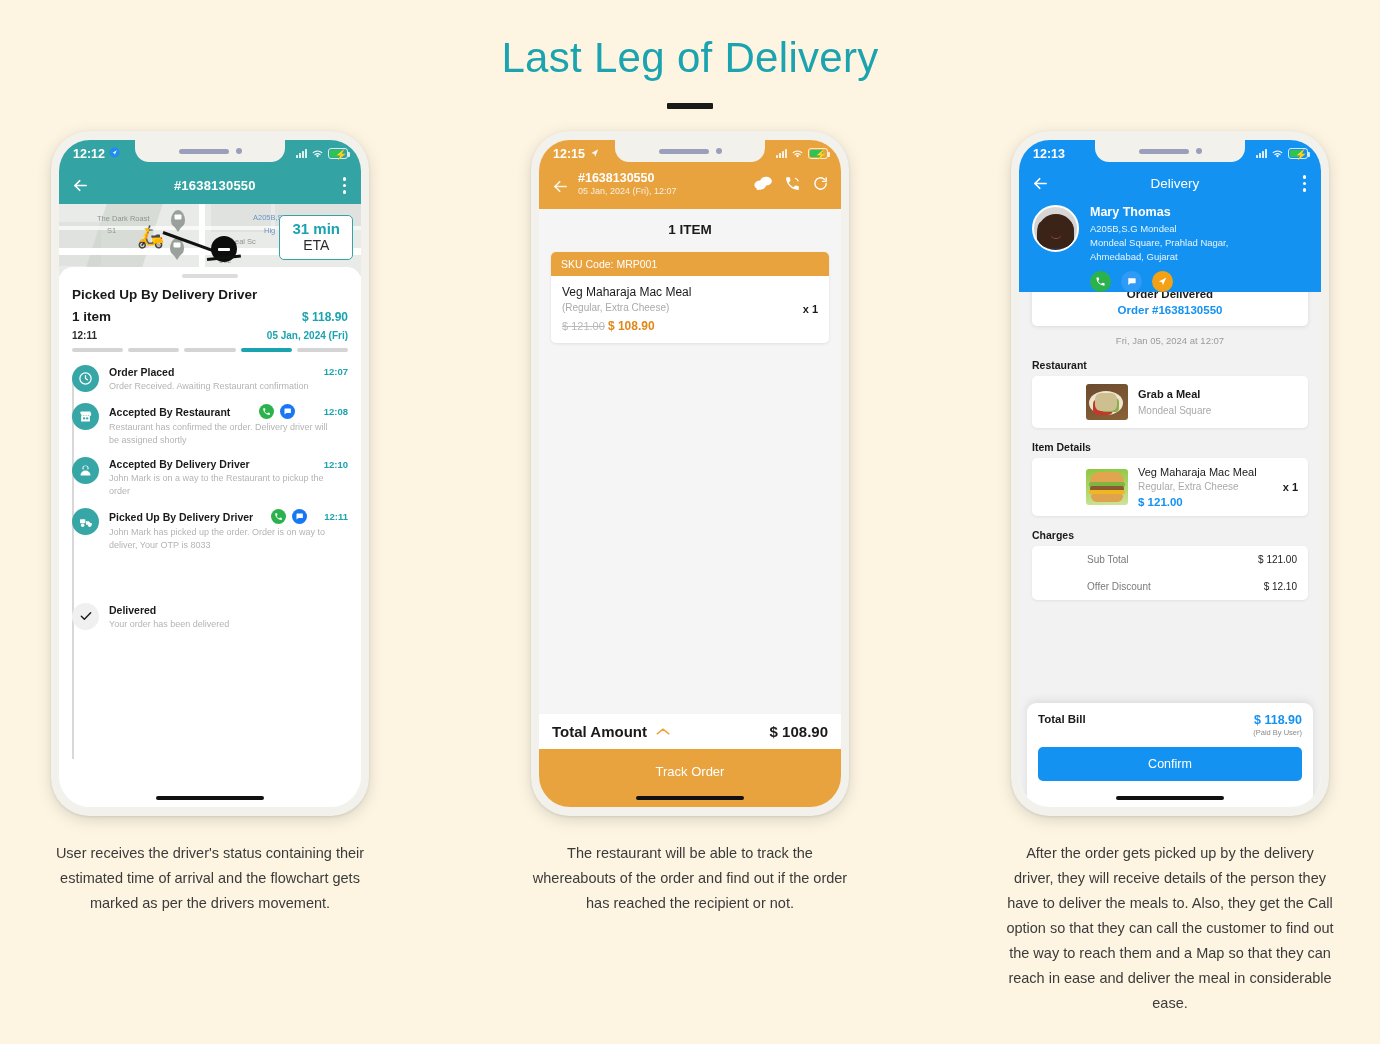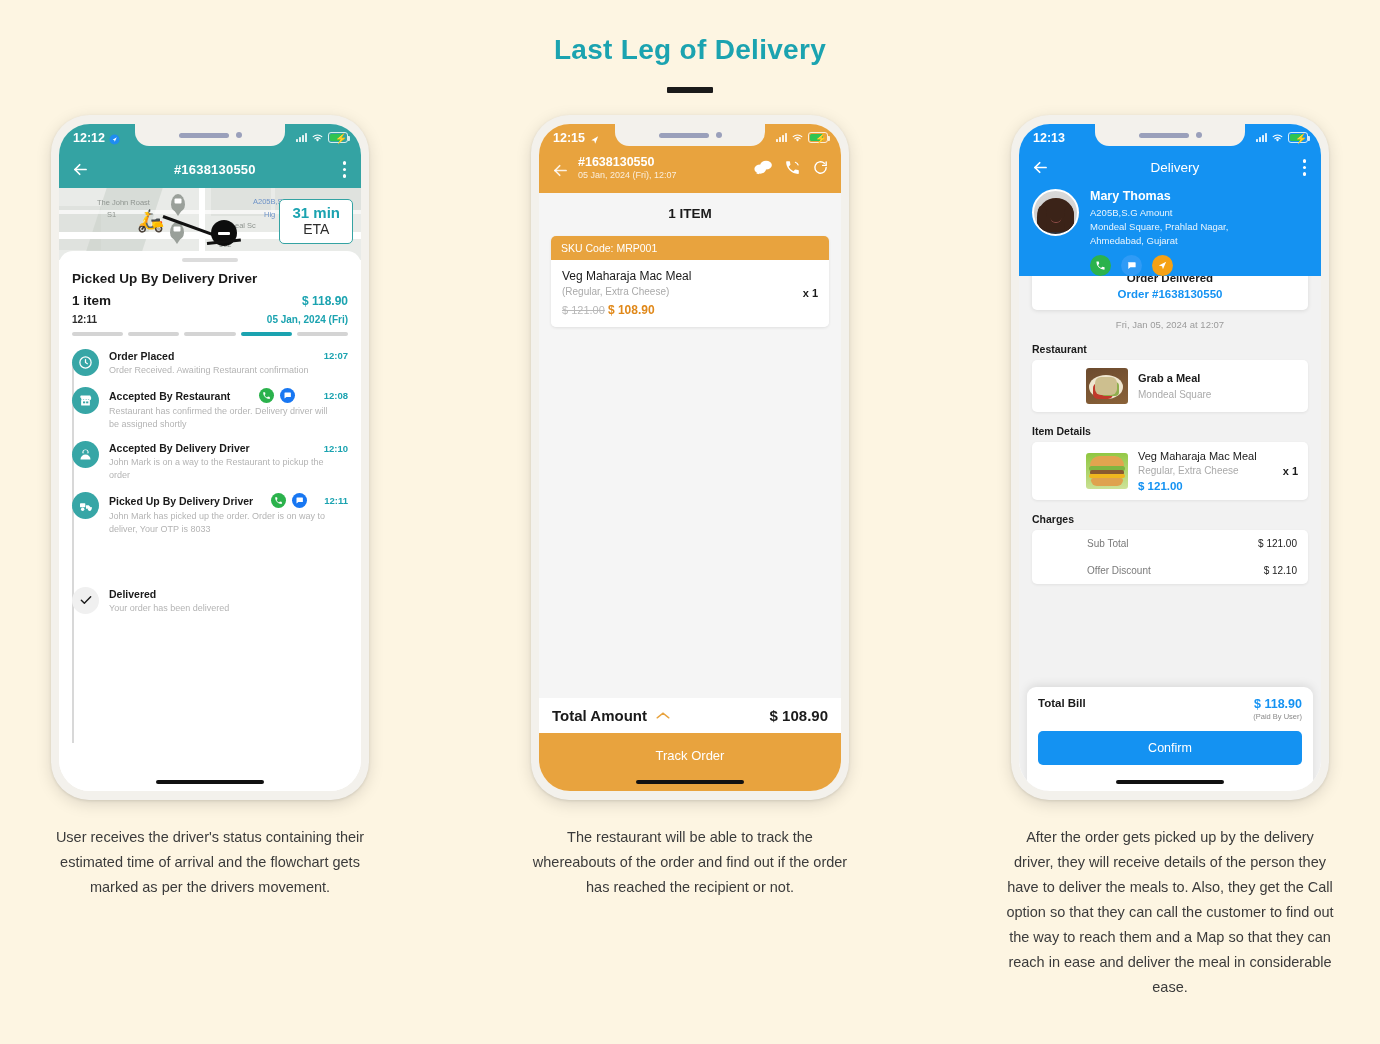--- a/index.html
+++ b/index.html
@@ -7,21 +7,21 @@
     width: 1380px; height: 1044px;
     background: #fdf5e2;
     font-family: "Liberation Sans", sans-serif;
     overflow: hidden;
   }
   .page { position: relative; width: 1380px; height: 1044px; }
 
   
   .title-wrap { text-align: center; padding-top: 34px; }
   .page-title {
-    font-size: 28px; font-weight: bold; color: #1ba3b0;
+    font-size: 42px; font-weight: normal; color: #1ba3b0;
     letter-spacing: .3px;
   }
   .title-rule {
     width: 46px; height: 6px; background: #1a1a1a;
     margin: 21px auto 0; border-radius: 1px;
   }
 
   
   .columns {
     display: flex; justify-content: center;
@@ -54,21 +54,21 @@
   }
   .notch .speaker { width: 50px; height: 5px; background: #9aa0bb; border-radius: 3px; }
   .notch .cam { width: 6px; height: 6px; background: #9aa0bb; border-radius: 50%; }
 
   
   .statusbar {
     height: 27px; flex: 0 0 27px;
     display: flex; align-items: center; justify-content: space-between;
     padding: 0 13px 0 14px; position: relative; z-index: 30;
   }
-  .sb-left { display: flex; align-items: flex-end; gap: 4px; }
+  .sb-left { display: flex; align-items: flex-start; gap: 4px; }
   .sb-time { font-size: 12.5px; font-weight: bold; color: #fff; }
   .sb-right { display: flex; align-items: center; gap: 4px; }
   .sig { display: flex; align-items: flex-end; gap: 1px; height: 9px; opacity: .85; }
   .sig i { display:block; width: 2px; background: #fff; border-radius: .5px; }
   .sig i:nth-child(1){height:3px} .sig i:nth-child(2){height:5px}
   .sig i:nth-child(3){height:7px} .sig i:nth-child(4){height:9px}
   .batt {
     width: 20px; height: 11px; border: 1.3px solid rgba(255,255,255,.8);
     border-radius: 3px; position: relative; display:flex; align-items:center;
   }
@@ -352,21 +352,21 @@
 
           <div class="map">
             <div class="blk" style="left:0;top:18px;width:42px;height:44px;"></div>
             <div class="blk" style="left:152px;top:0;width:60px;height:28px;"></div>
             <div class="blk" style="left:216px;top:0;width:90px;height:26px;"></div>
             <div class="roadg" style="left:36px;top:0;width:56px;height:72px;transform:skewX(-18deg);opacity:.55;"></div>
             <div class="road" style="left:0;top:44px;width:318px;height:7px;"></div>
             <div class="road" style="left:140px;top:0;width:6px;height:72px;"></div>
             <div class="road" style="left:0;top:22px;width:318px;height:4px;opacity:.7;"></div>
 
-            <span class="map-label" style="left:38px;top:10px;">The John Roast</span>
+            <span class="map-label" style="left:38px;top:10px;">The Dark Roast</span>
             <span class="map-label blue" style="left:194px;top:9px;">A205B,S.G</span>
             <span class="map-label blue" style="left:205px;top:22px;">Hig</span>
             <span class="map-label" style="left:176px;top:33px;">eal Sc</span>
             <span class="map-label" style="left:160px;top:52px;">592</span>
             <span class="map-label" style="left:48px;top:22px;">S1</span>
 
             <span class="pin" style="left:112px;top:6px;">
                 <span class="dot"></span>
               </span>
             <span class="pin" style="left:111px;top:34px;">
@@ -679,21 +679,21 @@
               <span class="avatar">
                 <span class="body"></span>
                   <span class="face"></span>
                 <span class="hair"></span>
                   <span class="hair2"></span>
                   <span class="hair3"></span>
                 <span class="smile"></span>
               </span>
               <span>
                 <span class="hero-name" style="display:block">Mary Thomas</span>
-                <span class="hero-addr" style="display:block">A205B,S.G Amount</span>
+                <span class="hero-addr" style="display:block">A205B,S.G Mondeal</span>
                 <span class="hero-addr" style="display:block;margin-top:0">Mondeal Square, Prahlad Nagar,</span>
                 <span class="hero-addr" style="display:block;margin-top:0">Ahmedabad, Gujarat</span>
               </span>
             </div>
             <div class="hero-acts">
               <span class="act-circle call">
                 <svg width="11" height="11" viewBox="0 0 24 24" fill="#fff">
                     <path d="M6.6 10.8a15 15 0 0 0 6.6 6.6l2.2-2.2a1 1 0 0 1 1-.24 11 11 0 0 0 3.5.56 1 1 0 0 1 1 1V20a1 1 0 0 1-1 1A17 17 0 0 1 3 4a1 1 0 0 1 1-1h3.5a1 1 0 0 1 1 1 11 11 0 0 0 .56 3.5 1 1 0 0 1-.25 1z"></path>
                   </svg>
               </span>

